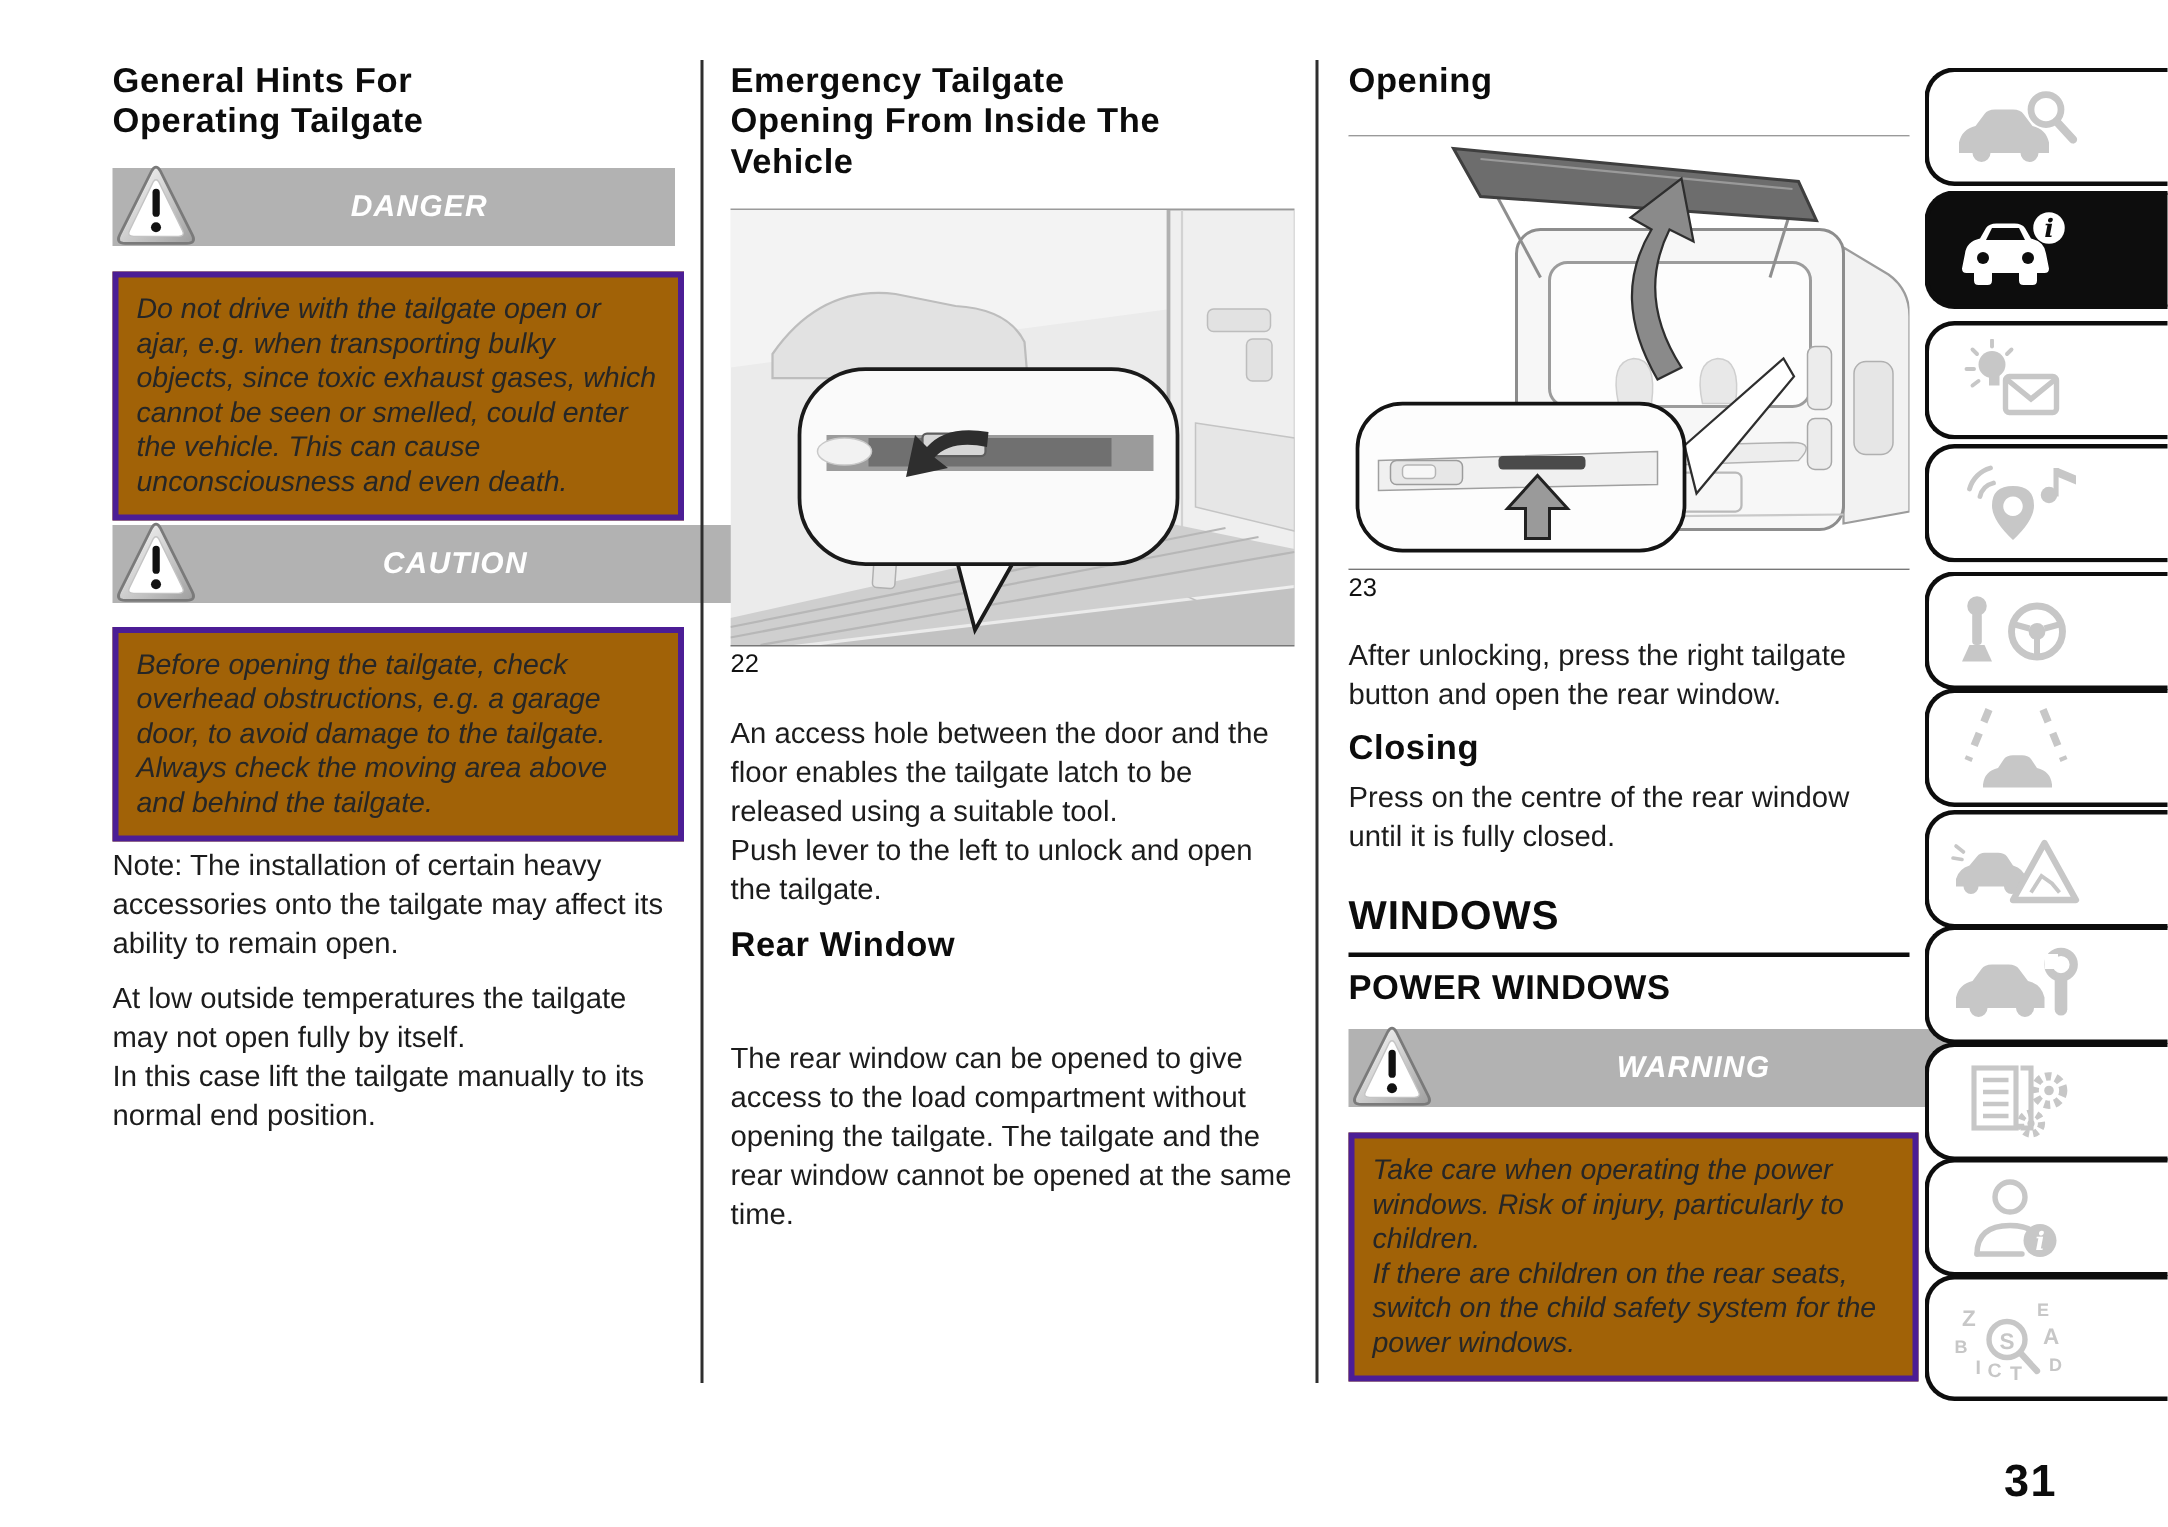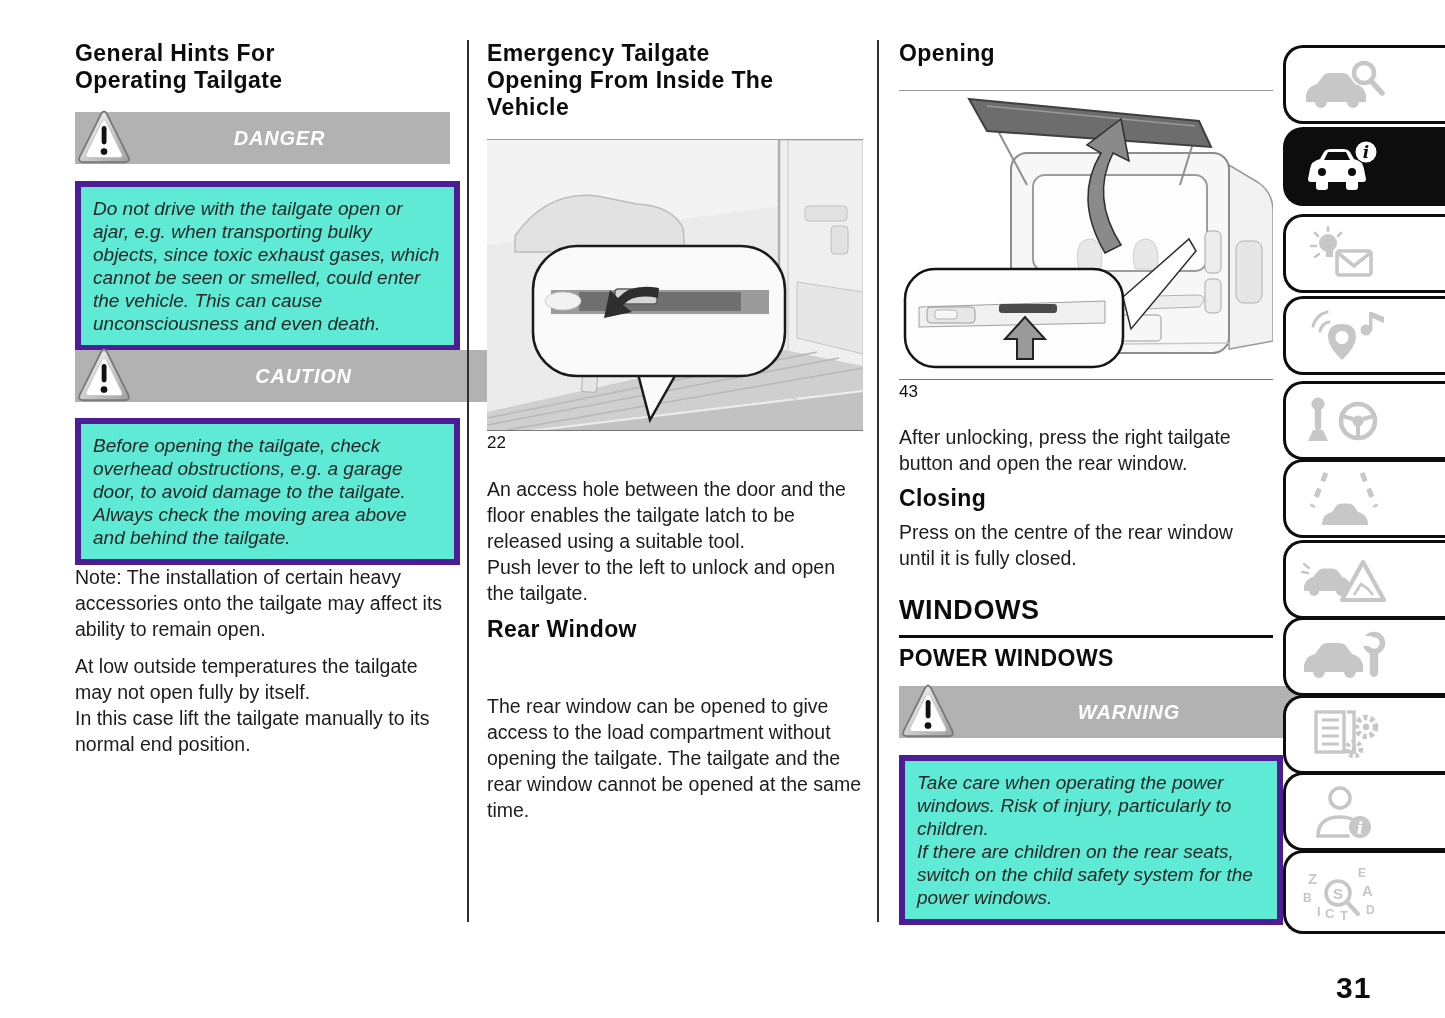--- a/index.html
+++ b/index.html
@@ -14,21 +14,21 @@
   .h2{font-weight:800;font-size:23px;letter-spacing:.4px;color:#0c0c0c;}
   .hsec{font-weight:800;font-size:27px;letter-spacing:.6px;color:#0c0c0c;padding-bottom:9px;border-bottom:3px solid #0c0c0c;}
   
   .para{font-size:19.5px;line-height:26px;color:#1c1c1c;}
   .figcap{font-size:17px;color:#111;}
   
   .band{height:52px;background:#b2b2b2;display:flex;align-items:center;justify-content:center;}
   .band .lbl{color:#ffffff;font-weight:800;font-style:italic;font-size:20px;letter-spacing:.8px;padding-left:34px;}
   .band .tri{position:absolute;left:2px;top:-7px;width:54px;height:66px;}
   
-  .ibox{border:6px solid #4c1d95;padding:10px 12px;font-style:italic;font-size:19px;line-height:23px;color:#262626;background:#5eead4;}
+  .ibox{border:4px solid #4c1d95;padding:10px 12px;font-style:italic;font-size:19px;line-height:23px;color:#262626;background:#a16207;}
   
   .vdiv{width:2px;background:#2e2e2e;}
   
   .figure{border-top:1.5px solid #9a9a9a;border-bottom:1.5px solid #777;}
   .figure svg{display:block;width:100%;height:100%;}
   
   .tab{
     position:absolute;left:1283px;width:178px;height:73px;
     background:#ffffff;border:3px solid #0d0d0d;border-right:none;
     border-radius:20px 0 0 20px;color:#c7c7c7;
@@ -148,21 +148,21 @@
     <path d="M206,162 C184,124 184,92 202,62 L188,54 L222,28 L230,70 L214,62 C200,90 200,120 222,154 Z" fill="#8a8a8a" stroke="#2e2e2e" stroke-width="1.5"></path>
     <polygon points="224,206 290,148 297,160 232,238" fill="#ffffff" stroke="#2e2e2e" stroke-width="1.5"></polygon>
     <rect x="6" y="178" width="218" height="98" rx="30" fill="#fdfdfd" stroke="#141414" stroke-width="2.5"></rect>
     <path d="M20,216 L206,210 L206,232 L20,236 Z" fill="#f0f0f0" stroke="#a0a0a0"></path>
     <rect x="28" y="216" width="48" height="16" rx="4" fill="#e7e7e7" stroke="#9c9c9c"></rect>
     <rect x="36" y="219" width="22" height="9" rx="3" fill="#f7f7f7" stroke="#b5b5b5"></rect>
     <rect x="100" y="213" width="58" height="9" rx="3" fill="#4a4a4a"></rect>
     <path d="M118,268 L118,248 L106,248 L126,226 L146,248 L134,248 L134,268 Z" fill="#9a9a9a" stroke="#222" stroke-width="2"></path>
   </svg>
 </div>
-<div class="abs figcap" style="left:899px;top:382px;">43</div>
+<div class="abs figcap" style="left:899px;top:382px;">23</div>
 
 <div class="abs para" style="left:899px;top:424px;width:374px;">After unlocking, press the right tailgate button and open the rear window.</div>
 
 <div class="abs h2" style="left:899px;top:485px;">Closing</div>
 <div class="abs para" style="left:899px;top:519px;width:374px;">Press on the centre of the rear window until it is fully closed.</div>
 
 <div class="abs hsec" style="left:899px;top:595px;width:374px;">WINDOWS</div>
 <div class="abs h2" style="left:899px;top:645px;">POWER WINDOWS</div>
 
 <div class="abs band" style="left:899px;top:686px;width:426px;">

